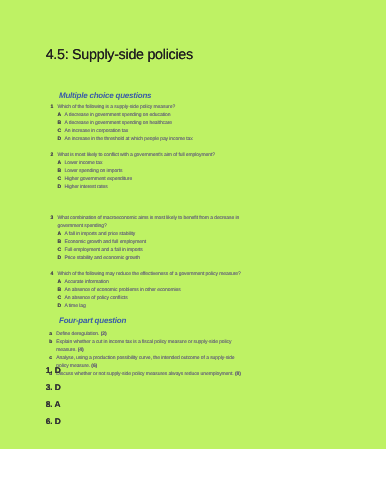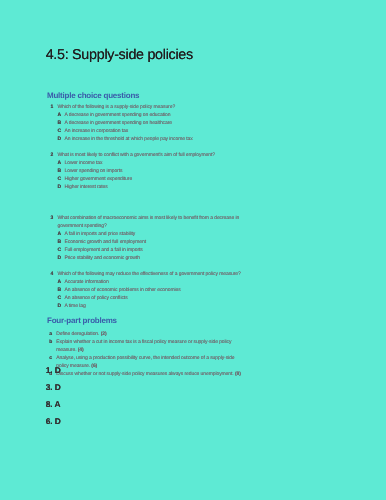--- a/index.html
+++ b/index.html
@@ -1,31 +1,31 @@
 <!DOCTYPE html>
 <html><head>
 <meta charset="utf-8">
 <title>Worksheet</title>
 <style>
   html, body { margin:0; padding:0; background:#ffffff; }
   body { width:386px; height:500px; overflow:hidden;
          font-family:"Liberation Sans", sans-serif;
          -webkit-font-smoothing:antialiased; text-rendering:geometricPrecision; }
 
-  .page { position:relative; width:386px; height:500px; background:#5eead4; overflow:hidden; }
+  .page { position:relative; width:386px; height:449px; background:#bef264; overflow:hidden; }
 
   
   .title { position:absolute; left:45.7px; top:47.3px;
            font-size:14.3px; line-height:16px; letter-spacing:-0.28px;
            color:#211f20; white-space:nowrap; text-shadow:0 0 .6px currentColor; }
 
   
-  .sec-head { position:absolute; left:47px;
+  .sec-head { position:absolute; left:59px;
               font-size:8px; line-height:8px; font-weight:bold; letter-spacing:-0.22px;
-              white-space:nowrap; }
+              white-space:nowrap;font-style:italic; }
 
   
   .row  { position:absolute; left:50.6px; width:192px; height:8px; }
   .mark { position:absolute; left:0; top:0; width:6.9px;
           font-size:5px; line-height:8px; letter-spacing:-0.085px;
           font-weight:bold; color:#4d4d50; text-shadow:0 0 .6px currentColor; }
   .txt  { position:absolute; left:6.9px; top:0;
           font-size:5px; line-height:8px; letter-spacing:-0.085px;
           color:#6f7276; white-space:nowrap; text-shadow:0 0 .6px currentColor; }
 
@@ -129,21 +129,21 @@
         <span class="txt">An absence of economic problems in other economies</span>
       </div>
       <div class="row opt" style="top: 294.3px;">
         <span class="mark">C</span>
         <span class="txt">An absence of policy conflicts</span>
       </div>
       <div class="row opt" style="top: 302.3px;">
         <span class="mark">D</span>
         <span class="txt">A time lag</span>
       </div>
-      <div class="sec-head" style="top: 317.3px; color: rgb(58, 91, 169);">Four-part problems</div>
+      <div class="sec-head" style="top: 317.3px; color: rgb(58, 91, 169);">Four-part question</div>
       <div class="row part" style="top: 330.3px;">
         <span class="mark">a</span>
         <span class="txt">Define deregulation. <span class="marks">(2)</span></span>
       </div>
       <div class="row part" style="top: 338.3px;">
         <span class="mark">b</span>
         <span class="txt">Explain whether a cut in income tax is a fiscal policy measure or supply-side policy</span>
       </div>
       <div class="row part cont" style="top: 346.3px;">
         <span class="txt">measure. <span class="marks">(4)</span></span>

